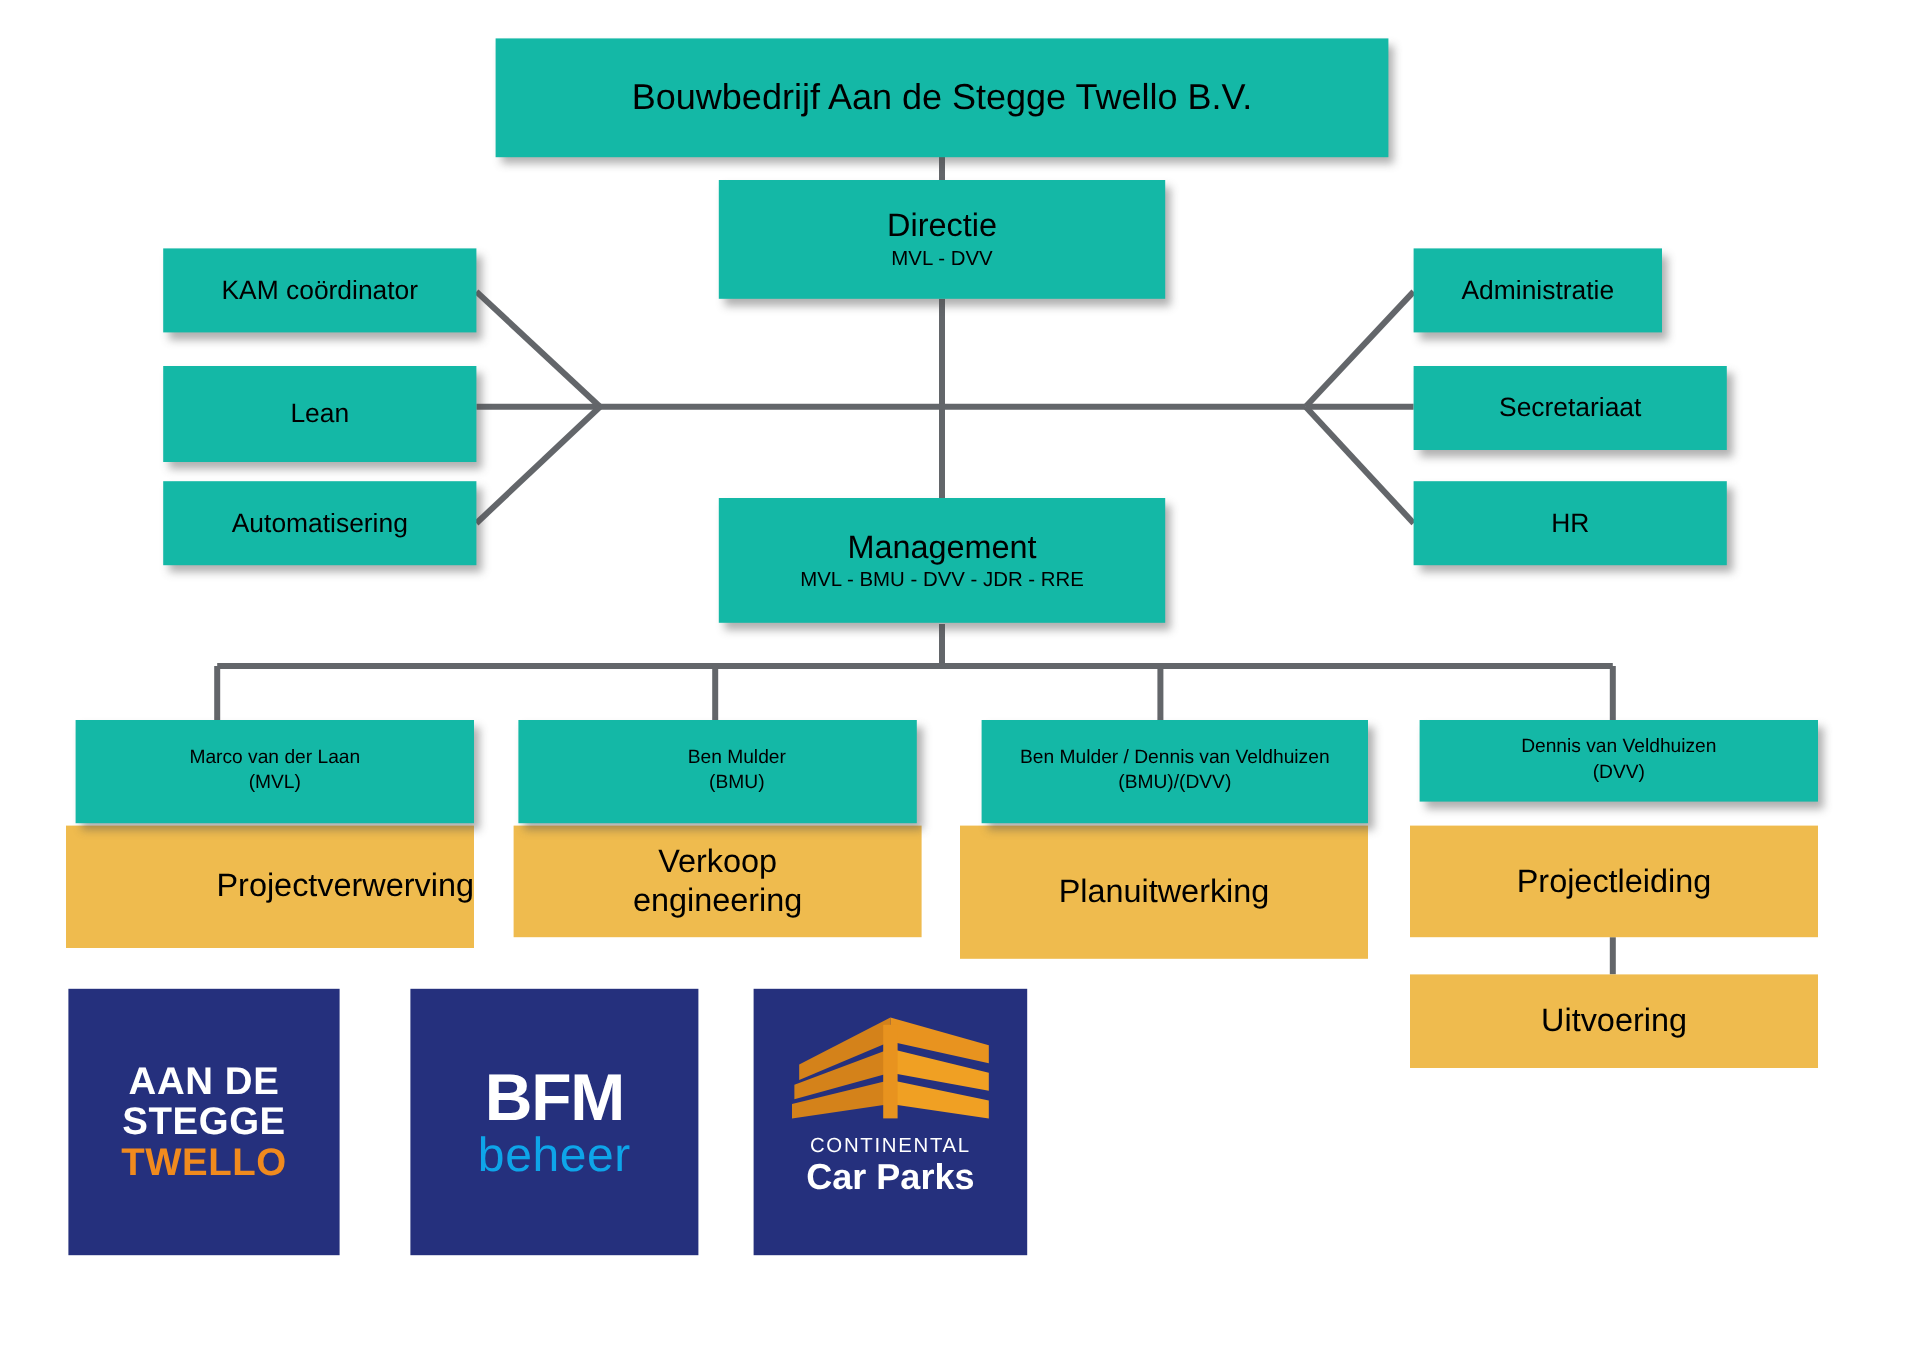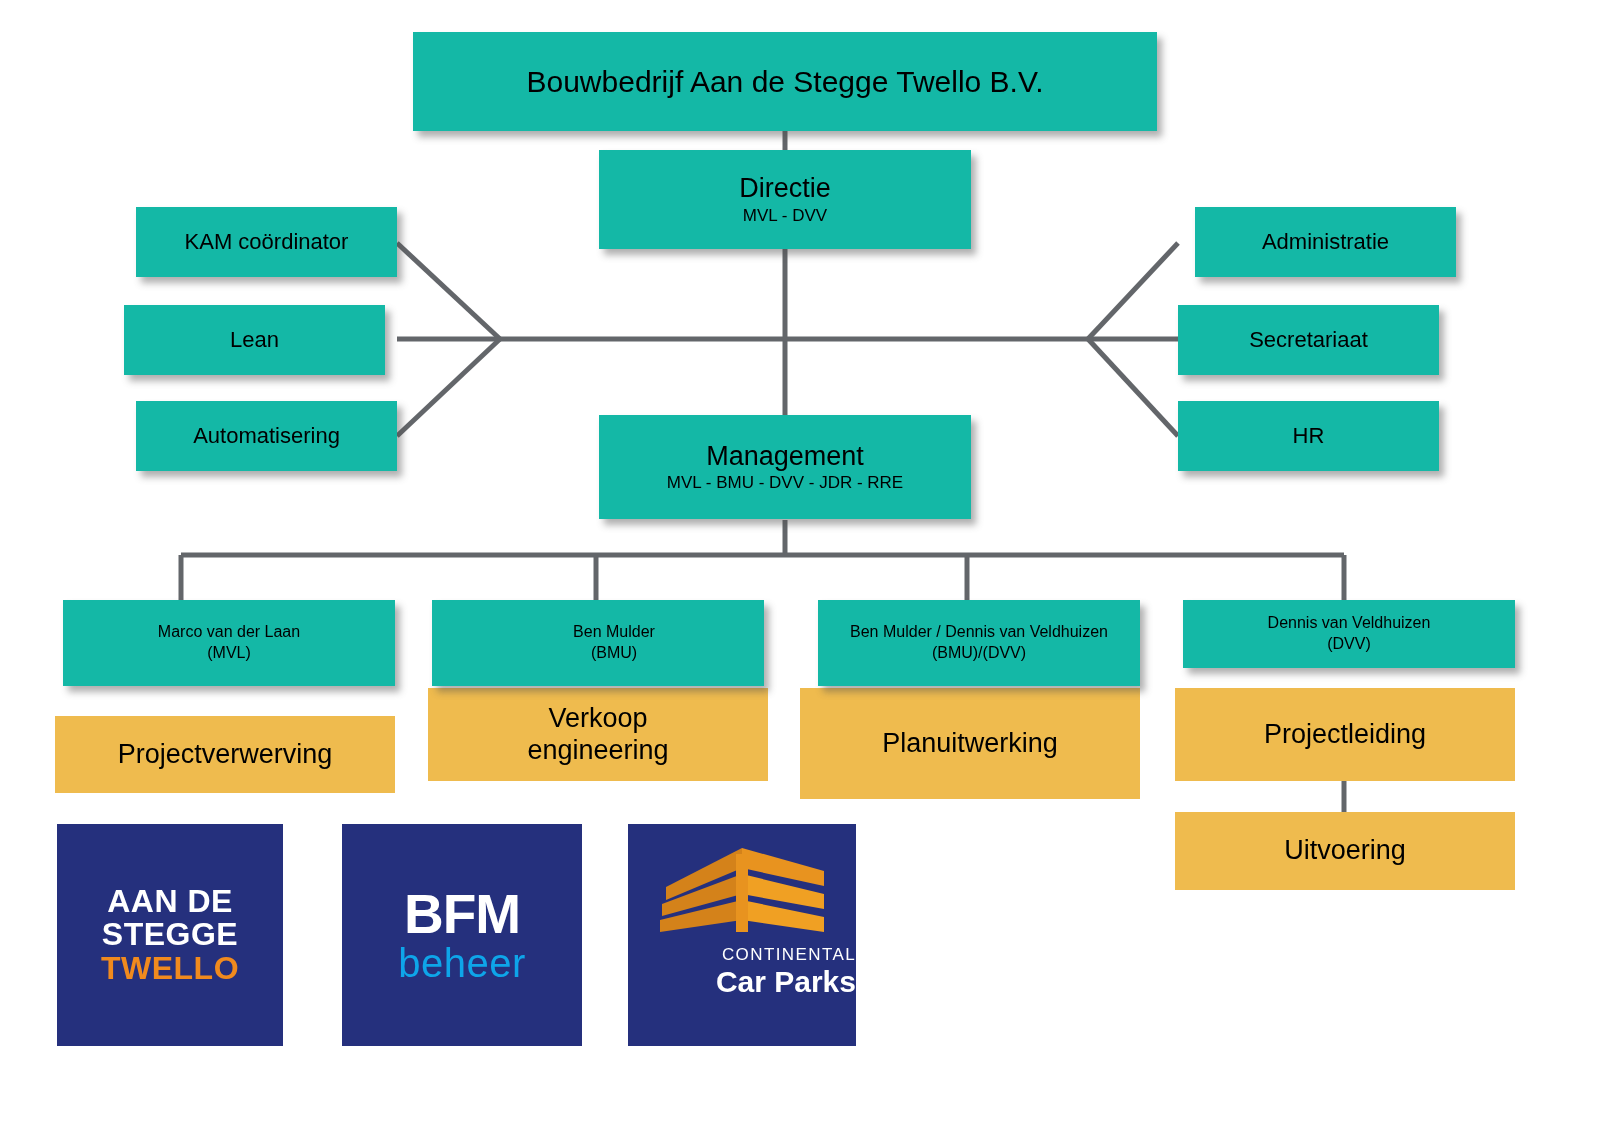--- a/index.html
+++ b/index.html
@@ -103,38 +103,38 @@
   </div>
 
   <div class="node orange" style="left:599px;top:415px;width:372px;height:104px;">
     <div class="t-lg">Management</div>
     <div class="sub">MVL - BMU - DVV - JDR - RRE</div>
   </div>
 
   <div class="node orange" style="left:136px;top:207px;width:261px;height:70px;">
     <div class="t-md">KAM coördinator</div>
   </div>
-  <div class="node orange" style="left:124px;top:305px;width:261px;height:70px;">
+  <div class="node orange" style="left:136px;top:305px;width:261px;height:80px;">
     <div class="t-md">Lean</div>
   </div>
   <div class="node orange" style="left:136px;top:401px;width:261px;height:70px;">
     <div class="t-md">Automatisering</div>
   </div>
 
-  <div class="node orange" style="left:1178px;top:207px;width:261px;height:70px;margin-left:17px;">
+  <div class="node orange" style="left:1178px;top:207px;width:207px;height:70px;">
     <div class="t-md">Administratie</div>
   </div>
   <div class="node orange" style="left:1178px;top:305px;width:261px;height:70px;">
     <div class="t-md">Secretariaat</div>
   </div>
   <div class="node orange" style="left:1178px;top:401px;width:261px;height:70px;">
     <div class="t-md">HR</div>
   </div>
 
-  <div class="node yellow" style="left:55px;top:716px;width:340px;height:77px;">
+  <div class="node yellow" style="left:55px;top:688px;width:340px;height:102px;align-items:flex-end;">
     <div class="t-lg">Projectverwerving</div>
   </div>
   <div class="node orange" style="left:63px;top:600px;width:332px;height:86px;">
     <div class="t-xs">Marco van der Laan</div>
     <div class="sub-sm">(MVL)</div>
   </div>
 
   <div class="node yellow" style="left:428px;top:688px;width:340px;height:93px;">
     <div class="t-lg">Verkoop</div>
     <div class="t-lg">engineering</div>
@@ -186,19 +186,19 @@
       <polygon points="114,24 38,63 38,76 114,44" fill="#D4821A"></polygon>
 
       <polygon points="114,50 196,70 196,85 114,70" fill="#F0A023"></polygon>
       <polygon points="114,50 34,80 34,92 114,70" fill="#D4821A"></polygon>
 
       <polygon points="114,76 196,93 196,108 114,96" fill="#F0A023"></polygon>
       <polygon points="114,76 32,96 32,108 114,96" fill="#D4821A"></polygon>
 
       <rect x="108" y="30" width="12" height="78" fill="#E8931F"></rect>
     </svg>
-    <div class="logo-inner" style="top:122px;align-items:flex-end;">
+    <div class="logo-inner" style="top:122px;">
       <div class="ccp-top">CONTINENTAL</div>
       <div class="ccp-bot">Car Parks</div>
     </div>
   </div>
 
 </div>
 
 </body></html>

